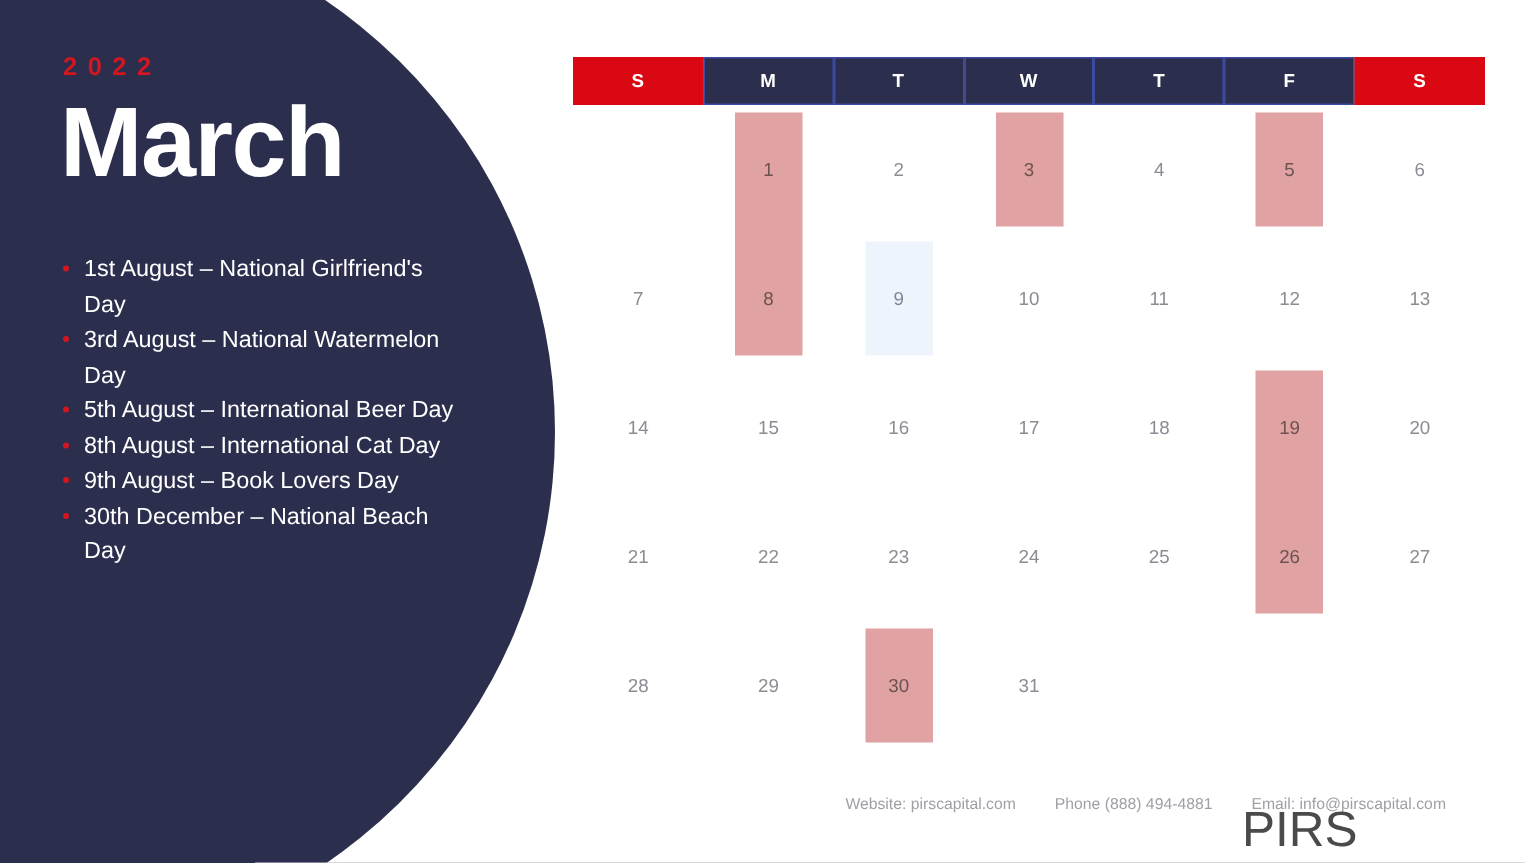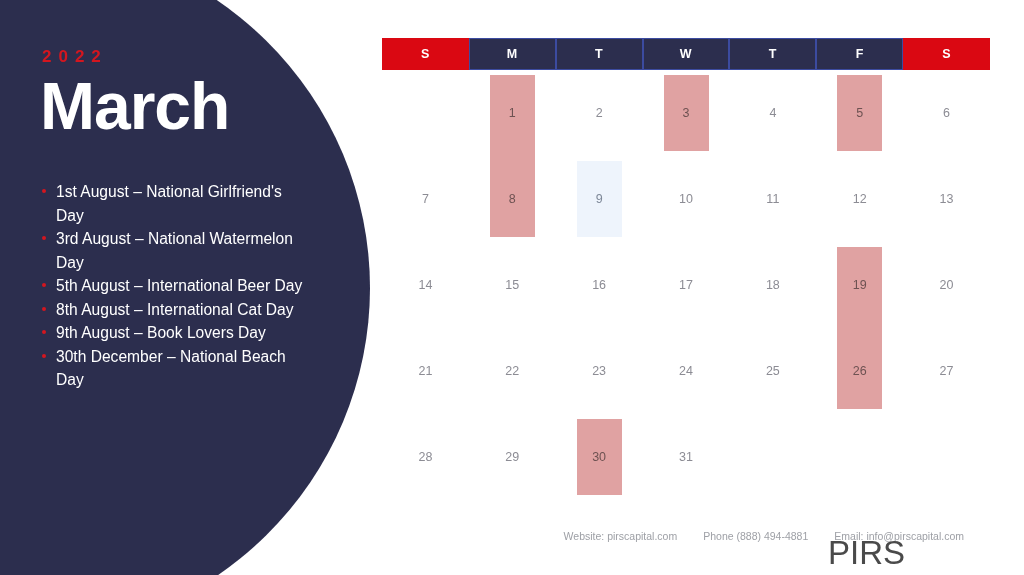--- a/index.html
+++ b/index.html
@@ -23,21 +23,21 @@
     left: -340px;
     top: -62px;
     width: 710px;
     height: 700px;
     background: #2C2E4E;
     border-radius: 50%;
     z-index: 1;
   }
   .left-content {
     position: absolute;
-    left: 0; top: 12px;
+    left: 0; top: 0;
     width: 330px;
     height: 545px;
     z-index: 2;
     padding: 36px 18px 10px 42px;
   }
   .year {
     color: #D3161F;
     font-size: 17px;
     font-weight: 700;
     letter-spacing: 7px;

